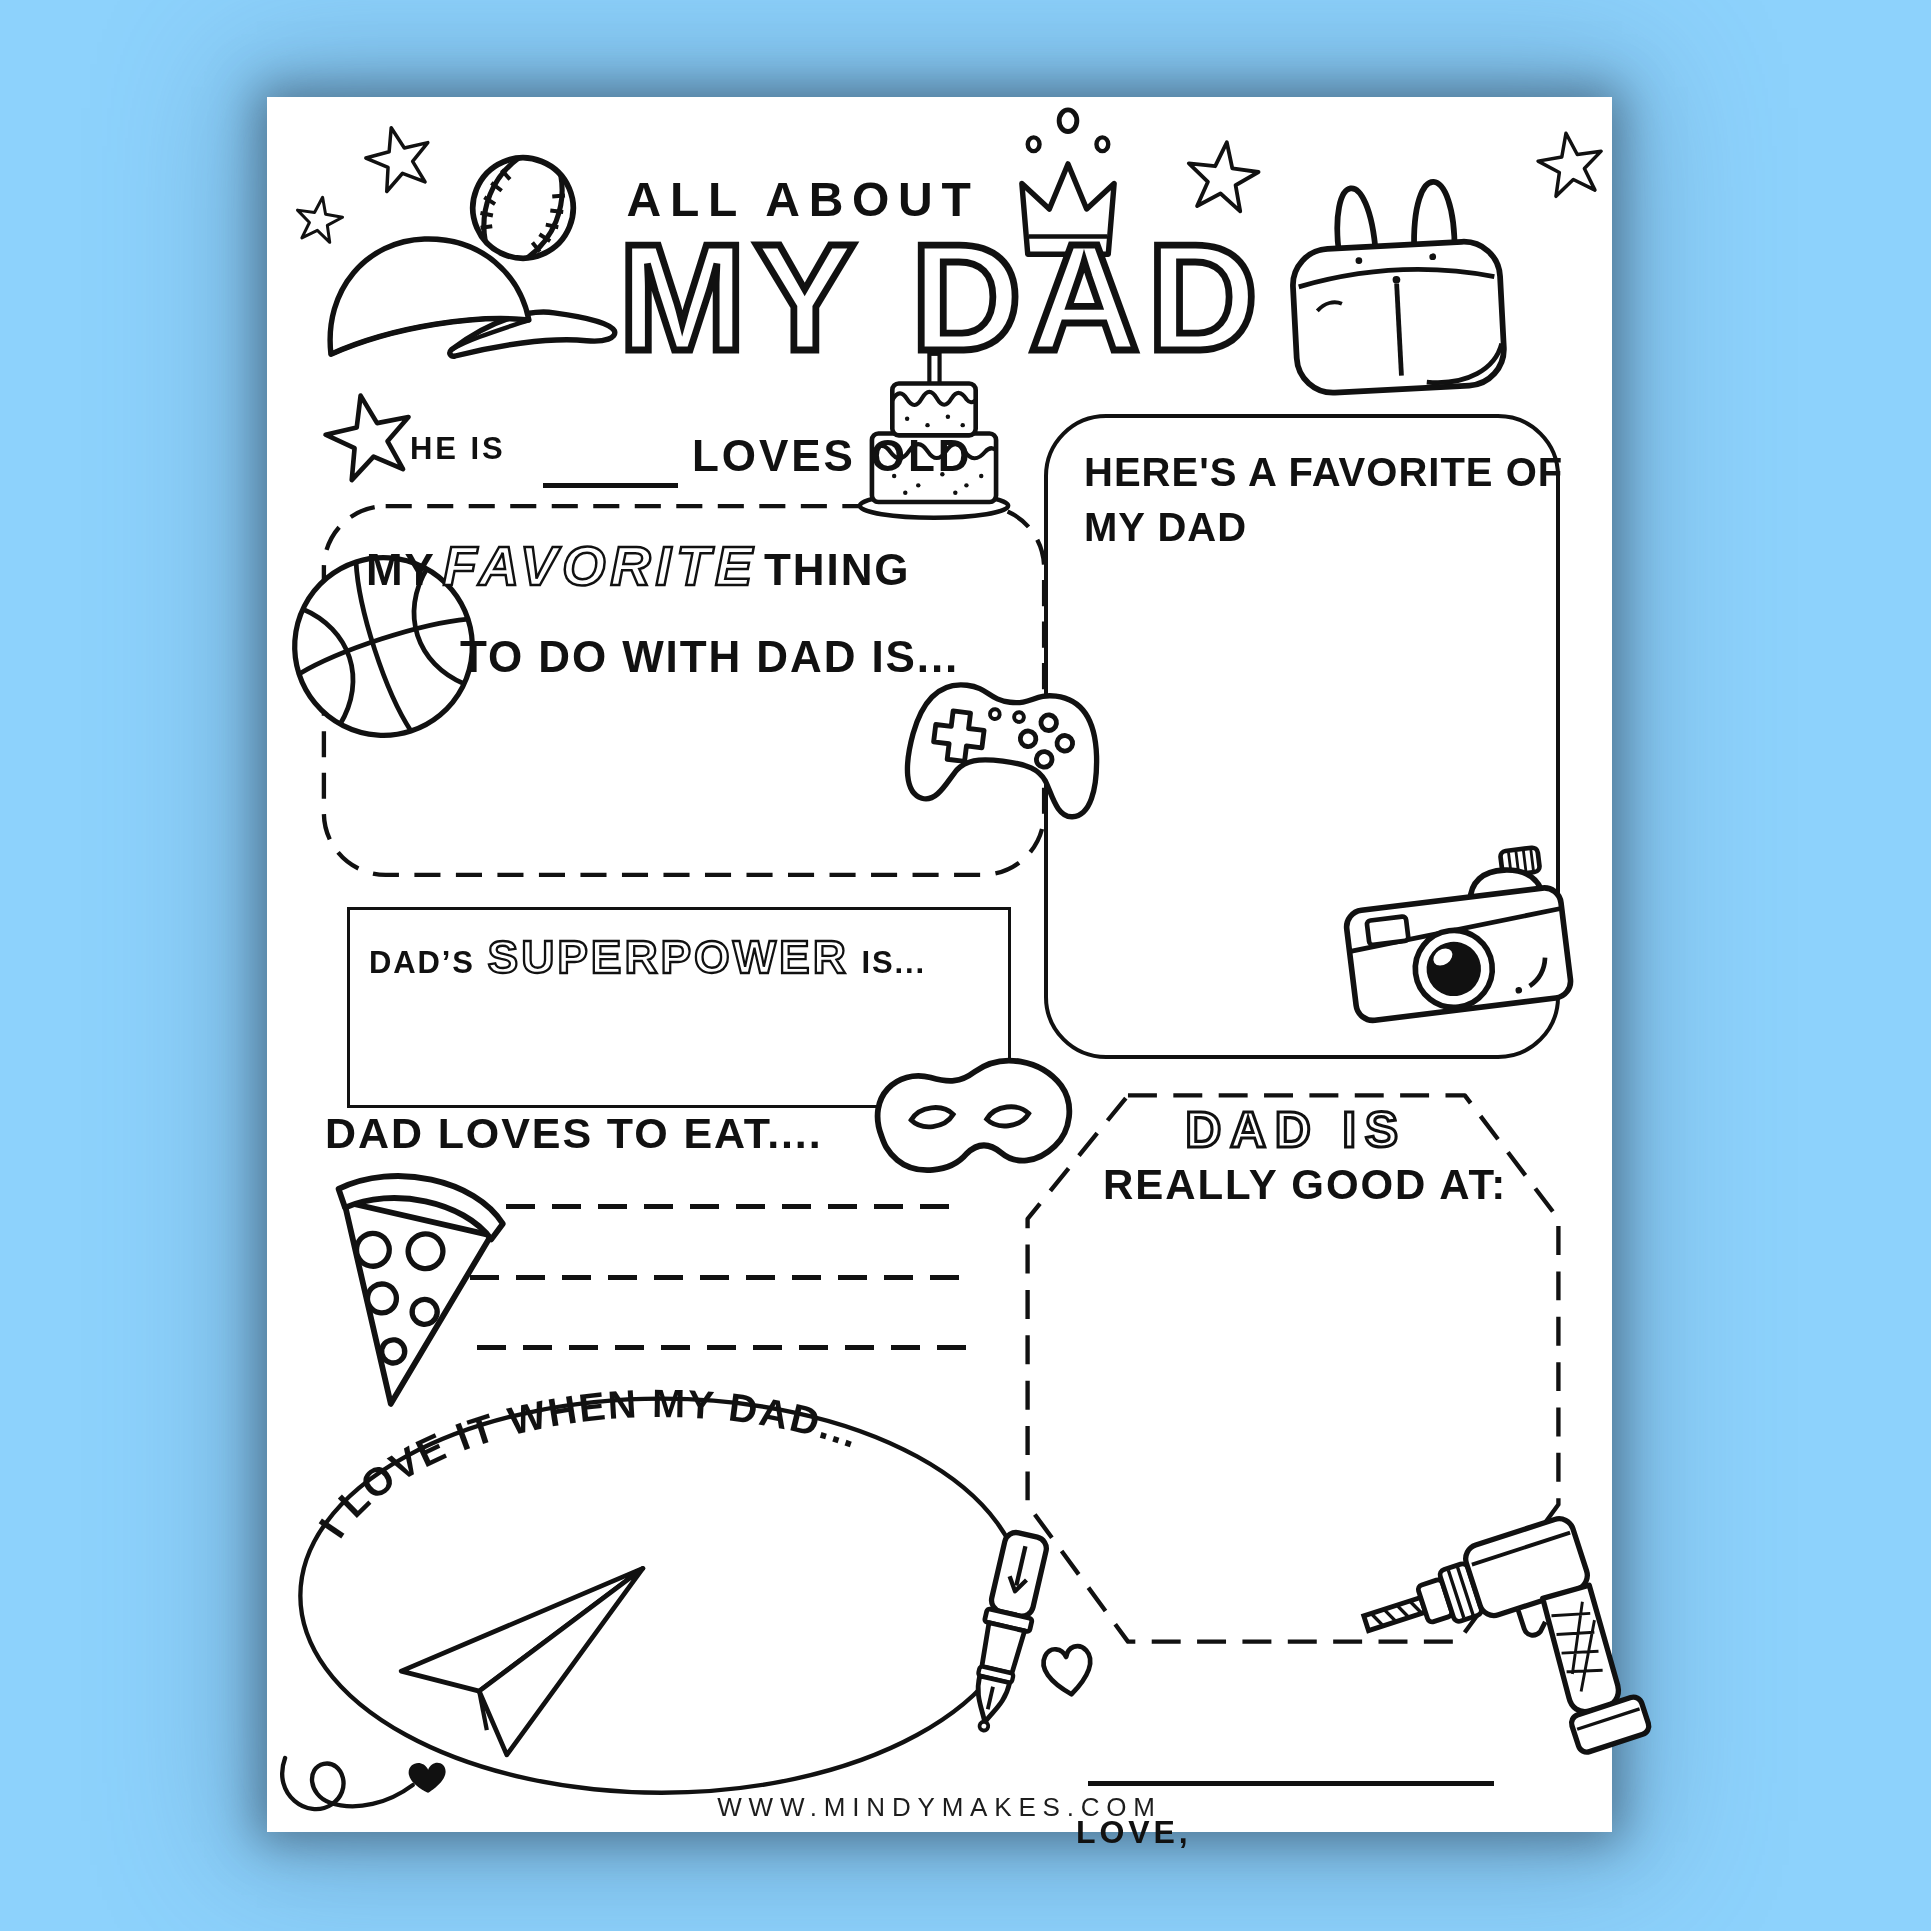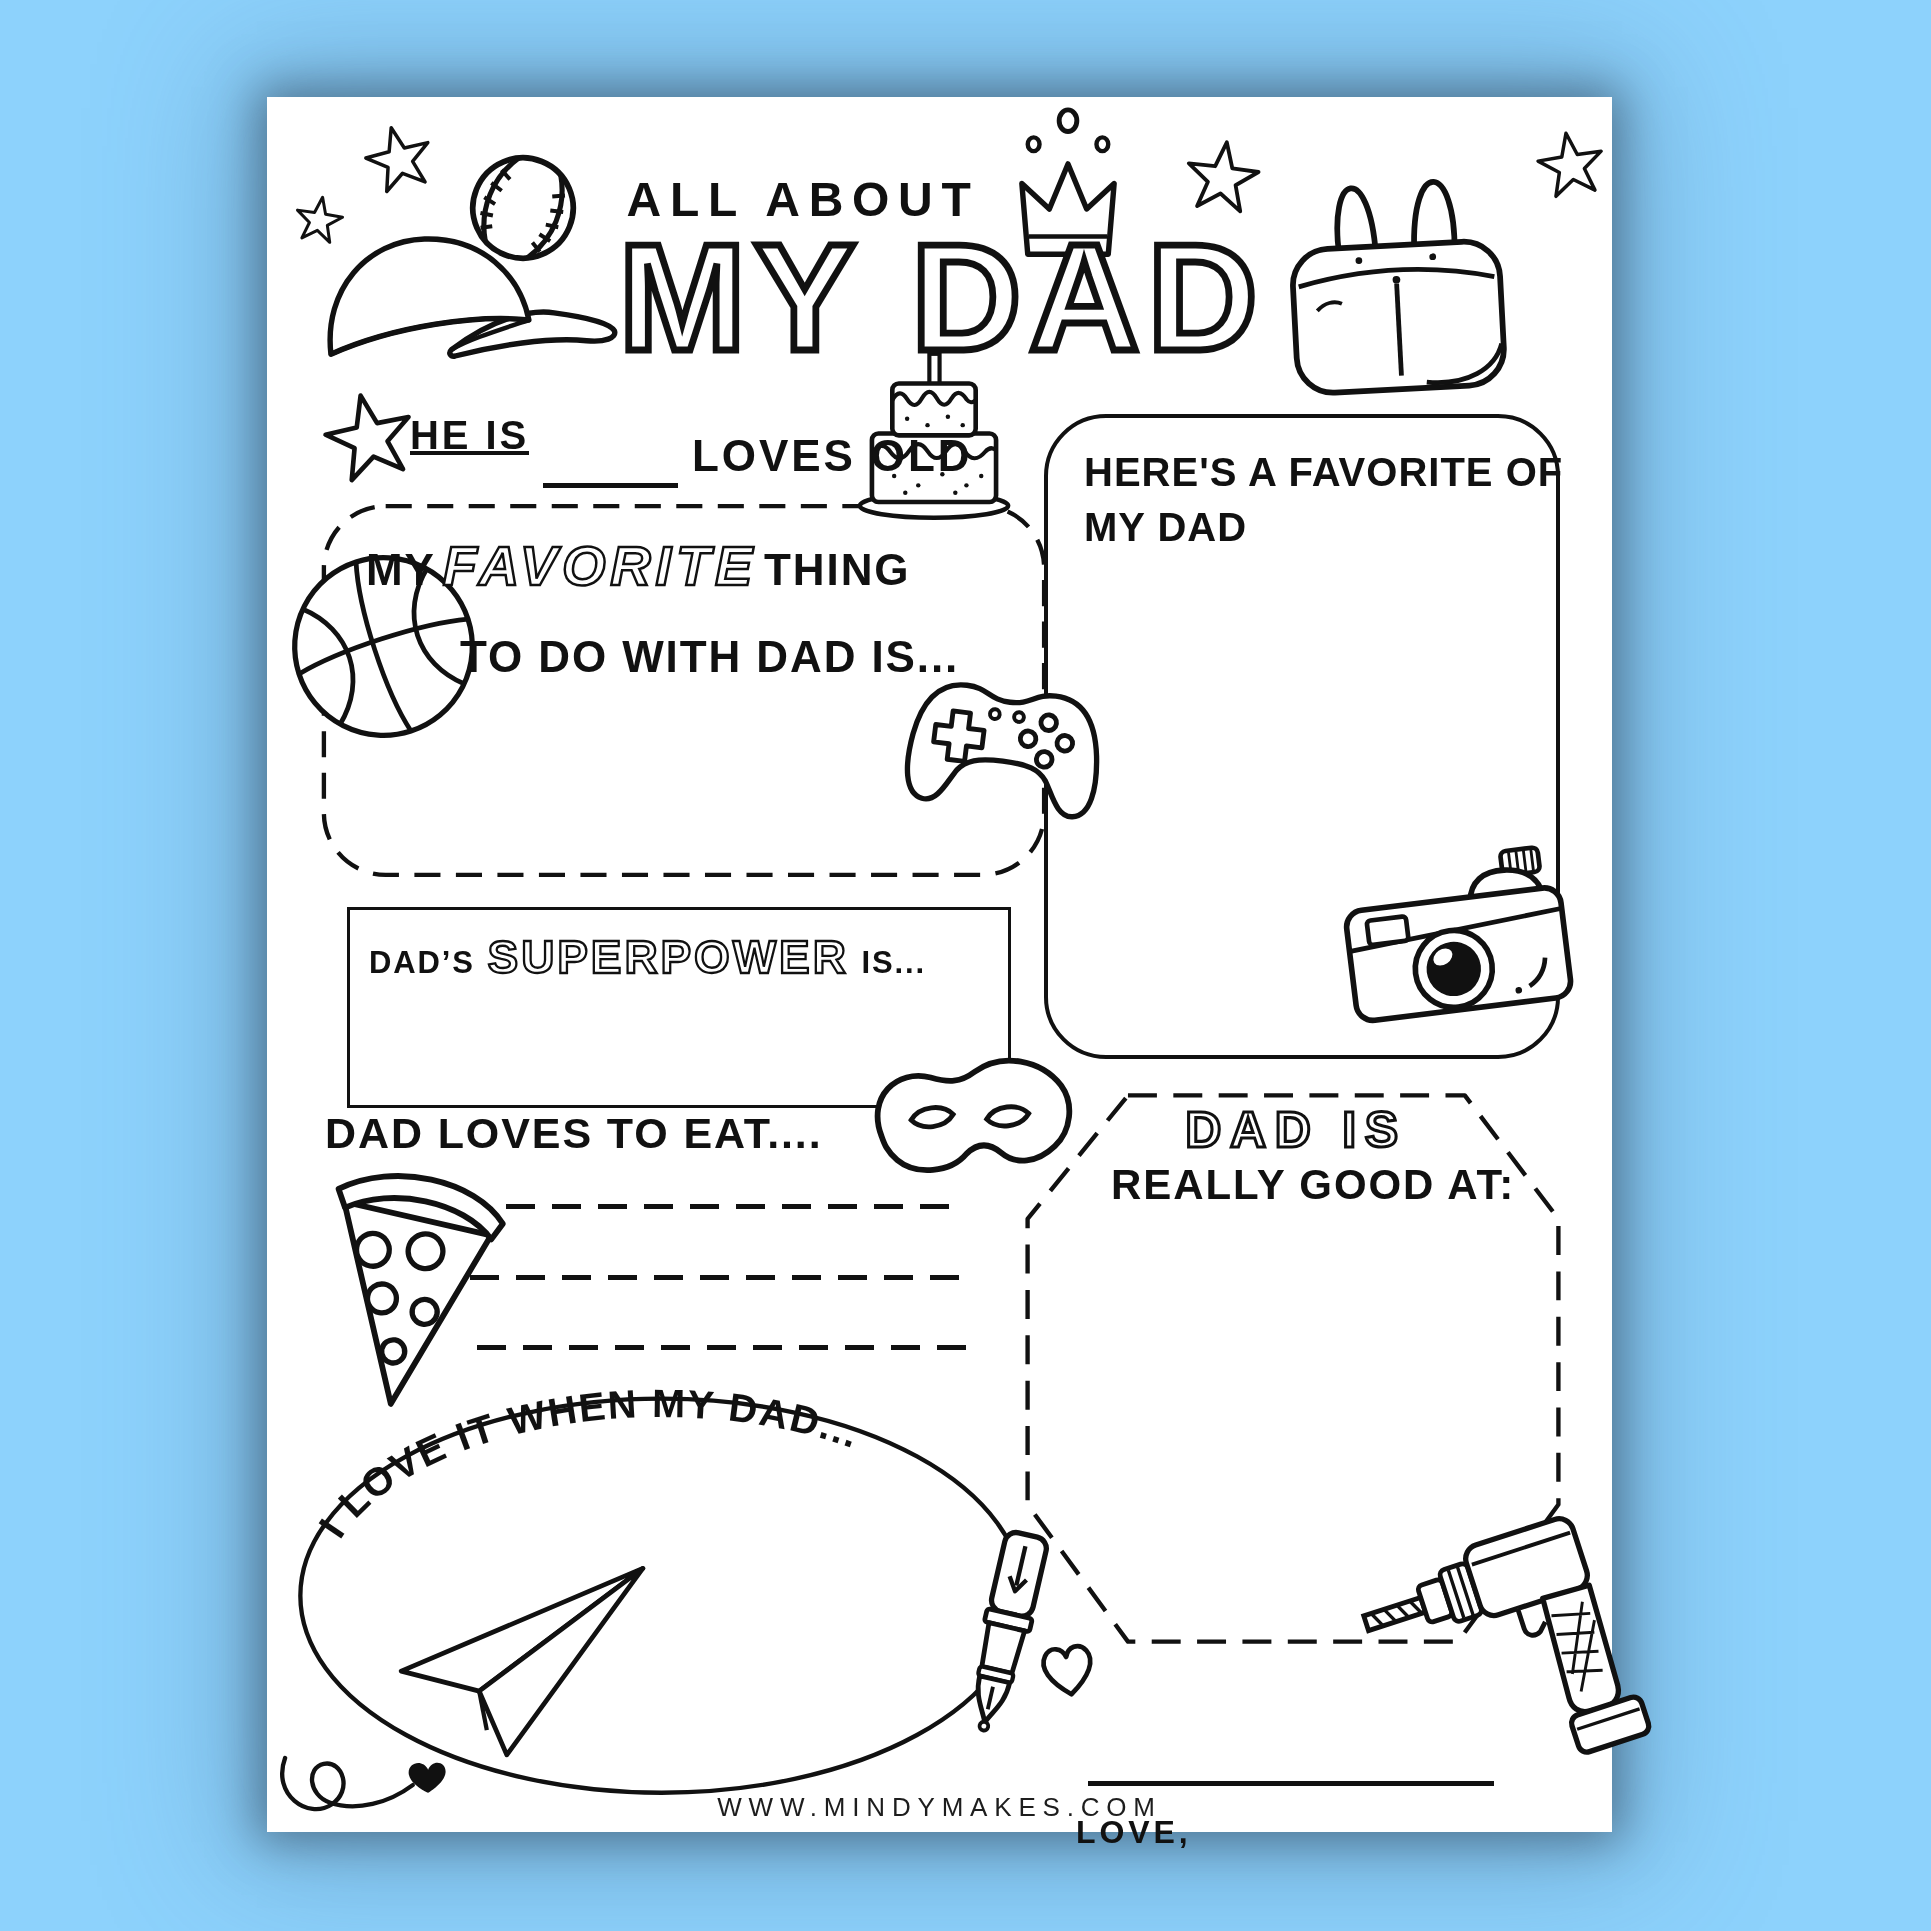--- a/index.html
+++ b/index.html
@@ -14,21 +14,21 @@
   .boxsvg{position:absolute;z-index:1;}
   .boxsvg svg{width:100%;height:100%;display:block;overflow:visible;}
   .writeline{position:absolute;z-index:2;height:4.8px;}
   .dashfill{background:repeating-linear-gradient(90deg,#111 0 29px,transparent 29px 46px);}
   .solidfill{background:#111;}
   .row{display:flex;align-items:baseline;}
 
   #all-about{left:338px;top:75px;width:396px;text-align:center;font-size:48px;letter-spacing:8.7px;}
   #my-dad{left:314px;top:120px;width:722px;text-align:center;font-size:153px;letter-spacing:7.7px;
           font-weight:900;-webkit-text-stroke:6.8px #111;color:#fff;line-height:1.05;}
-  #he-is{left:143px;top:316px;font-size:40px;letter-spacing:2.9px;text-decoration:underline;}
+  #he-is{left:143px;top:334px;font-size:31px;letter-spacing:2.9px;}
   #age-underline{left:276px;top:386px;width:135px;}
   #years-old{left:425px;top:334px;font-size:44px;letter-spacing:2.9px;}
 
   #fav-box{left:54px;top:406px;width:726px;height:375px;}
   #fav-line1{left:99px;top:436px;gap:7px;justify-content:space-between;}
   #fav-line1 .plain{font-size:44px;letter-spacing:1.9px;}
   #fav-line1 .fav-out{font-size:56px;-webkit-text-stroke:2.5px #111;color:#fff;letter-spacing:4.8px;font-style:italic;}
   #fav-line2{left:193px;top:535px;font-size:44px;letter-spacing:1.9px;}
 
   #pic-box{left:777px;top:317px;width:508px;height:637px;border:4.3px solid #111;border-radius:62px;z-index:1;}
@@ -40,21 +40,21 @@
   #sp-head .sp-out{font-size:46px;-webkit-text-stroke:2.3px #111;color:#fff;letter-spacing:2.9px;}
 
   #eat-head{left:58px;top:1012px;font-size:43px;letter-spacing:1.9px;}
   #eat-line1{left:193px;top:1107px;width:506px;}
   #eat-line2{left:203px;top:1178px;width:502px;}
   #eat-line3{left:210px;top:1248px;width:494px;}
 
   #oct-box{left:743px;top:981px;width:566px;height:581px;}
   #goodat1{left:836px;top:1004px;width:386px;text-align:center;font-size:50px;letter-spacing:8.7px;
            -webkit-text-stroke:3.1px #111;color:#fff;}
-  #goodat2{left:836px;top:1064px;width:386px;text-align:right;font-size:42px;letter-spacing:1.9px;margin-left:8px;}
+  #goodat2{left:836px;top:1064px;width:386px;text-align:right;font-size:42px;letter-spacing:1.9px;}
 
   #love-ellipse{left:14.5px;top:1292px;width:763px;height:425px;}
   #love-label{left:809px;top:1700px;font-size:32px;letter-spacing:3.9px;margin-top:17px;}
   #sig-line{left:821px;top:1684px;width:406px;}
   #footer{left:0;top:1695px;width:1345px;text-align:center;font-size:26px;font-weight:400;
           letter-spacing:6.8px;color:#1d1d1d;}
 </style>
 </head>
 <body>
 

